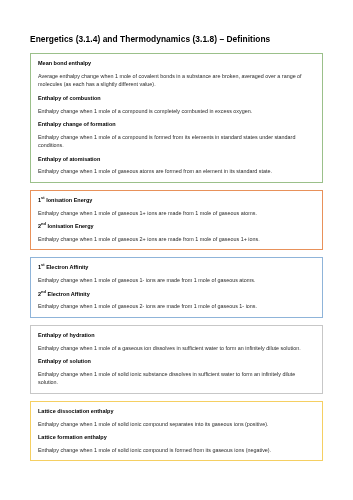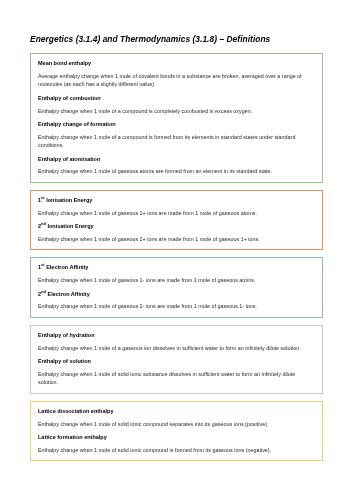--- a/index.html
+++ b/index.html
@@ -23,21 +23,20 @@
     background: #ffffff;
   }
   .doc-title {
     font-size: 8.4px;
     font-weight: bold;
     line-height: 1.2;
     letter-spacing: 0.05px;
     padding-top: 34px;
     margin: 0 0 9px 0;
     color: #000000;
-    font-style: italic;
   }
   .section-box {
     box-sizing: border-box;
     border: 1px solid #cccccc;
     padding: 6px 7px 6px 7px;
     margin-bottom: 7px;
     background: #ffffff;
   }
   .section-box.green  { border-color: #9bc08a; }
   .section-box.orange { border-color: #e8915a; }

